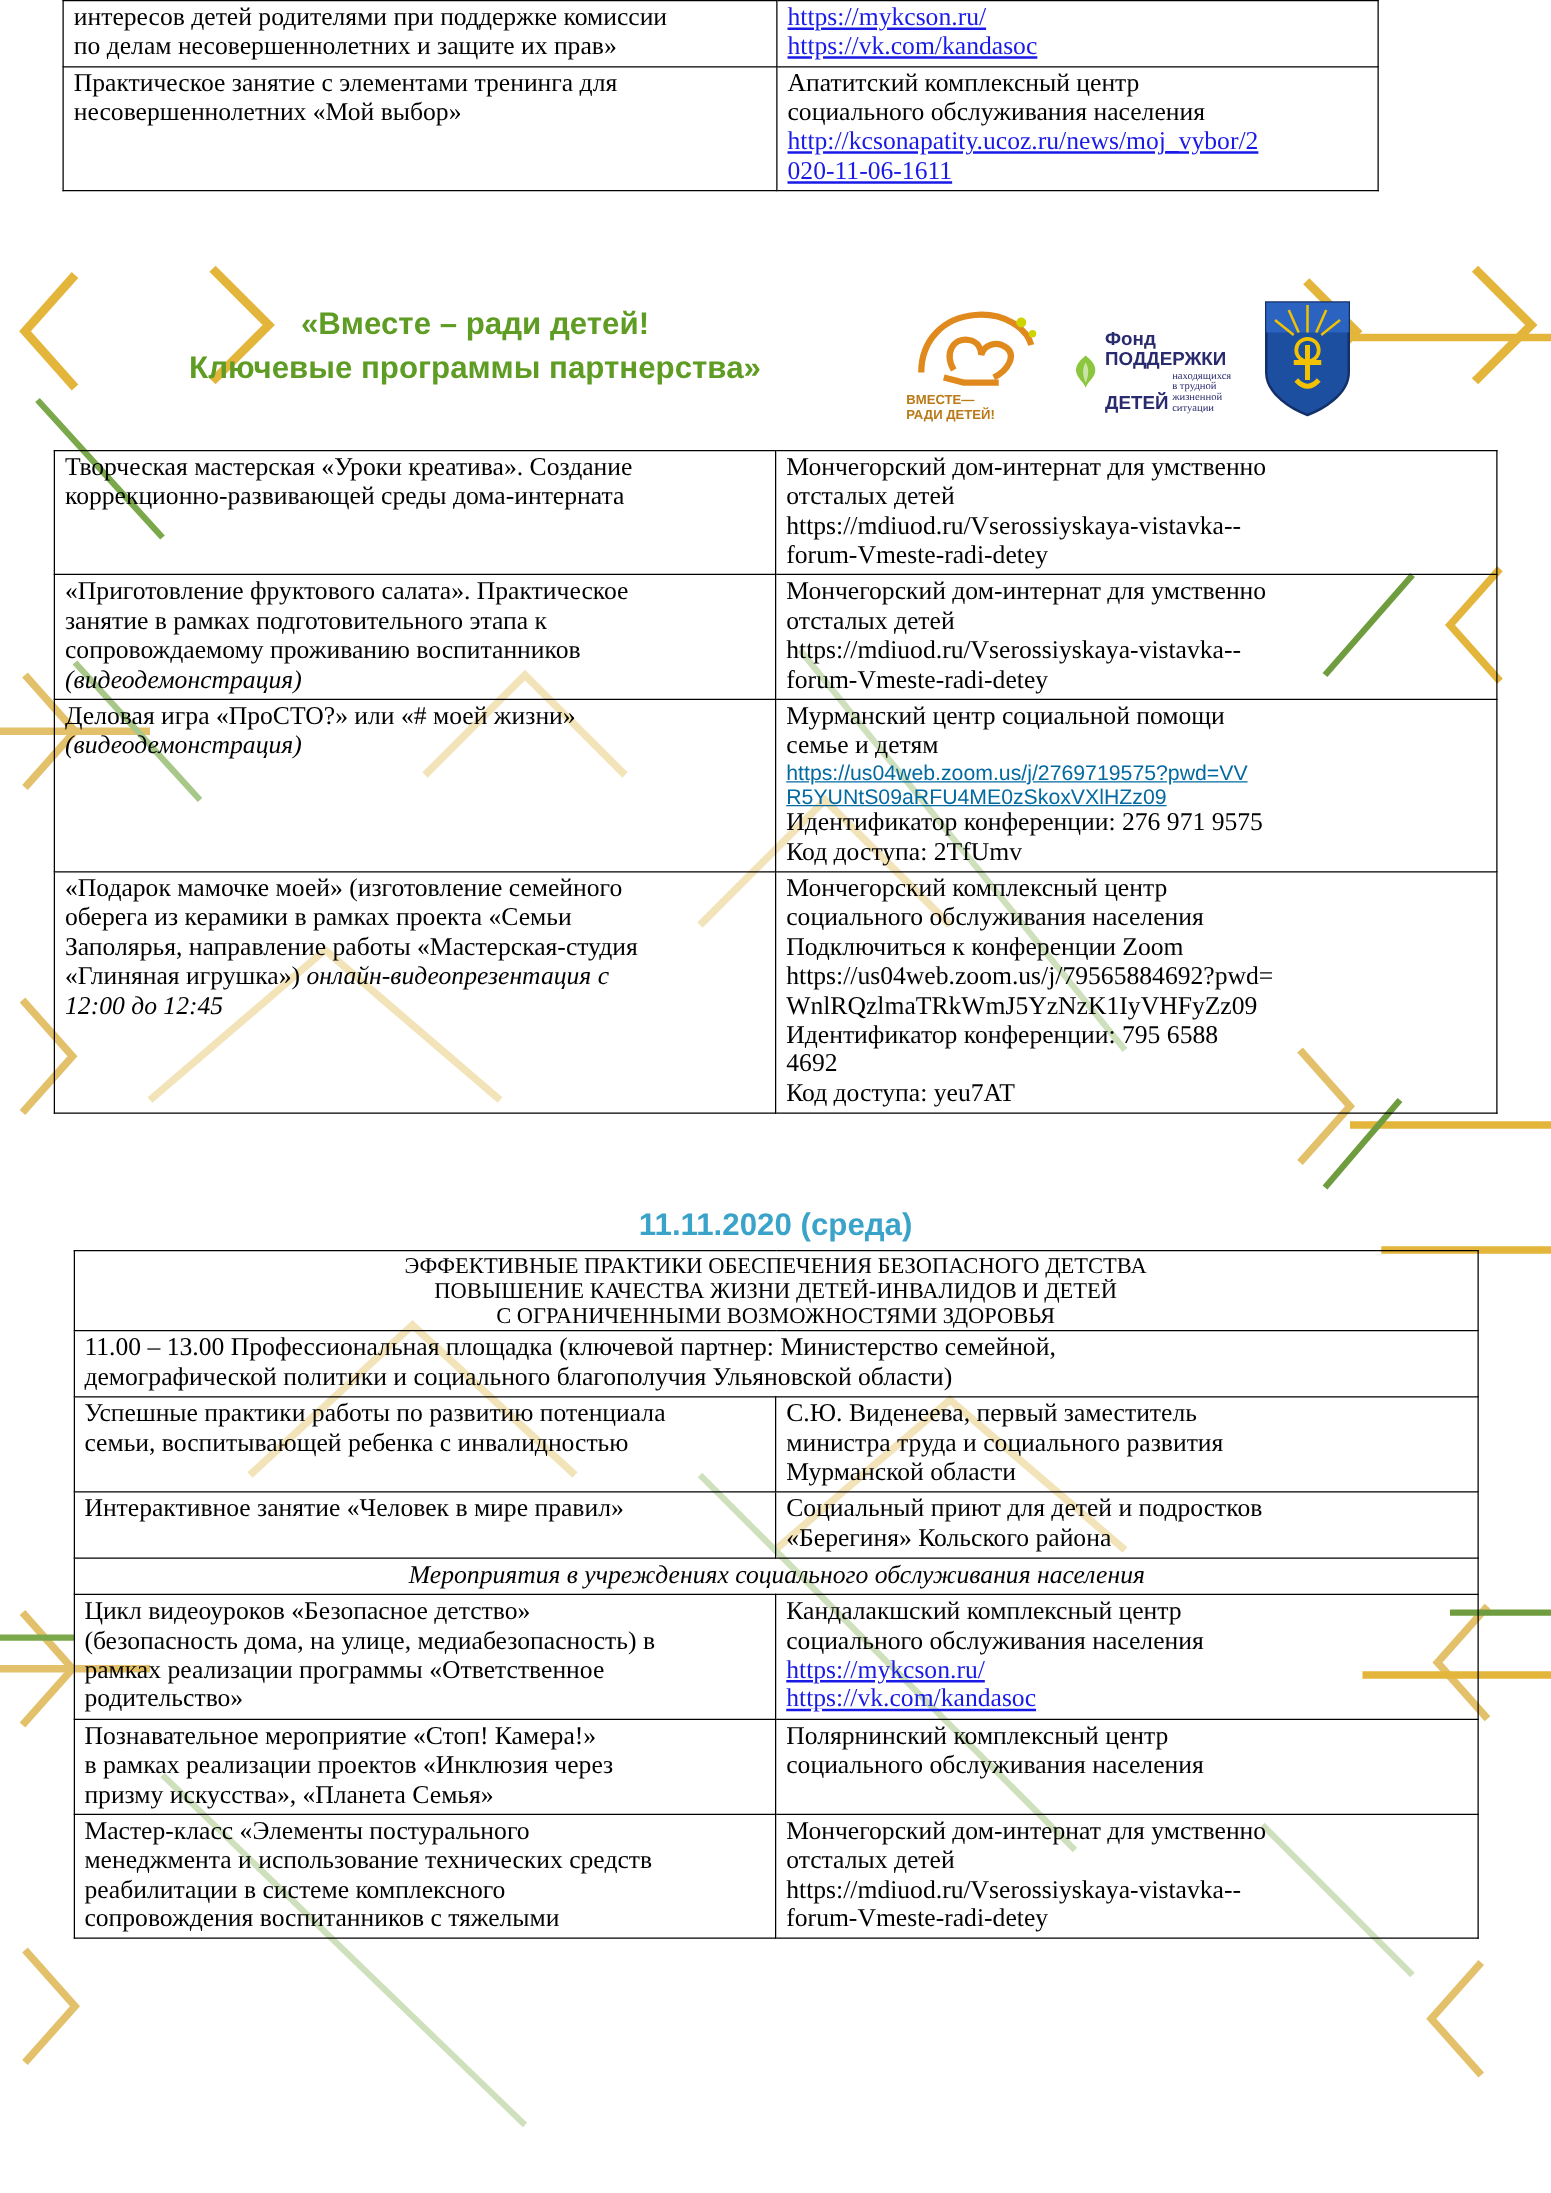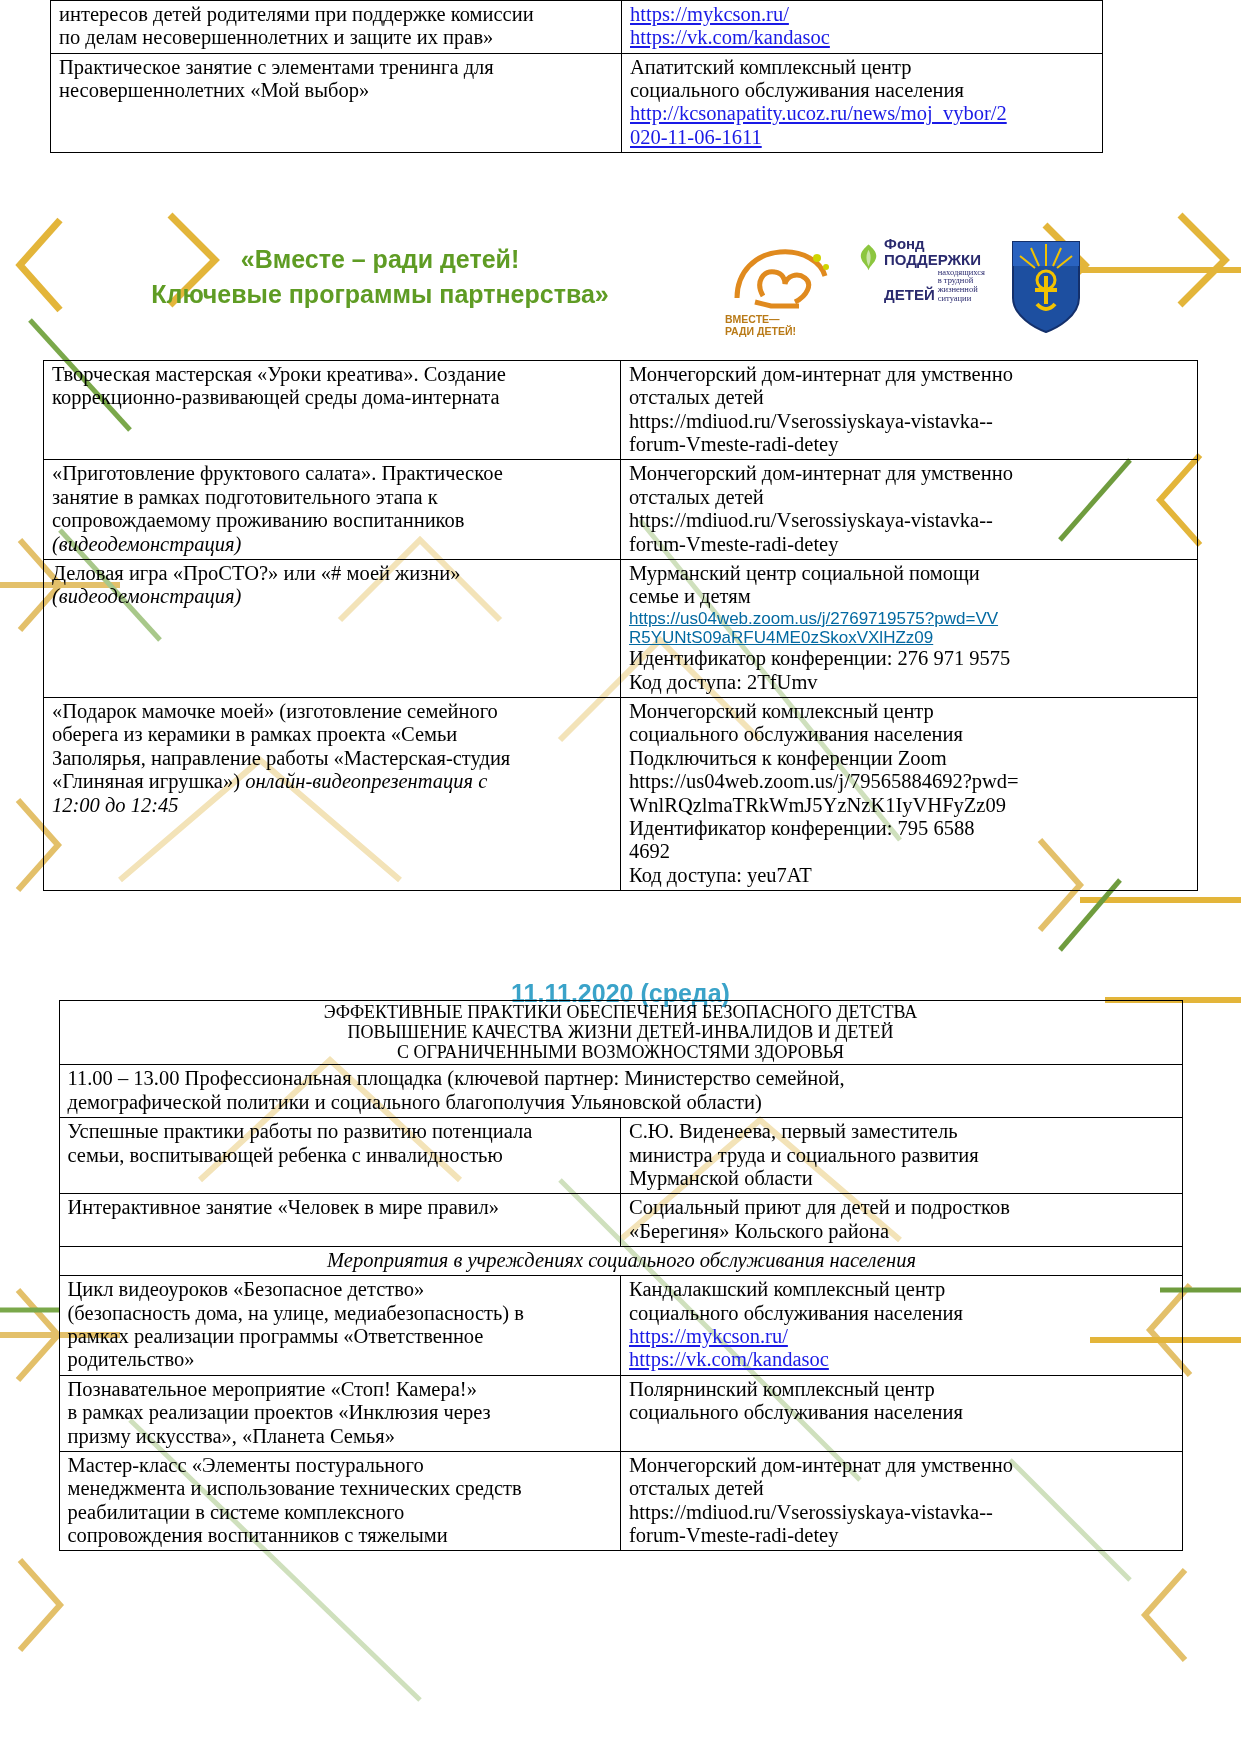--- a/index.html
+++ b/index.html
@@ -152,21 +152,20 @@
   #date-heading {
     position: absolute;
     top: 966px;
     left: 0;
     width: 1241px;
     text-align: center;
     font-family: "Liberation Sans", sans-serif;
     font-weight: bold;
     font-size: 25px;
     color: #3aa3c9;
-    margin-top: 13px;
   }
 
   
   #main-table-2 {
     position: absolute;
     top: 1000px;
     left: 0;
     width: 1241px;
   }
   #main-table-2 td.banner {
@@ -275,21 +274,21 @@
           <circle cx="92" cy="22" r="4" fill="#cfd400"></circle>
           <circle cx="101" cy="31" r="3" fill="#cfd400"></circle>
         </svg>
         <div class="vmeste-text">
           <div>ВМЕСТЕ—</div>
           <div>РАДИ ДЕТЕЙ!</div>
         </div>
       </div>
 
       <div class="logo-fond">
-        <div style="display:flex; align-items:flex-start; gap:4px;">
+        <div style="display:flex; align-items:center; gap:4px;margin-top:28px;">
           <svg width="34" height="44" viewBox="0 0 34 44">
             <path d="M17 2 C24 8 30 14 28 22 C26 30 20 32 17 40 C14 32 8 30 6 22 C4 14 10 8 17 2 Z" fill="#8cc63f"></path>
             <path d="M17 10 C20 16 22 22 17 34 C12 22 14 16 17 10 Z" fill="#ffffff" opacity="0.55"></path>
           </svg>
           <div>
             <div class="fond-text">Фонд</div>
             <div class="fond-text">ПОДДЕРЖКИ</div>
             <div style="display:flex; align-items:flex-end; gap:3px;">
               <div class="fond-text">ДЕТЕЙ</div>
               <div class="fond-sub">

